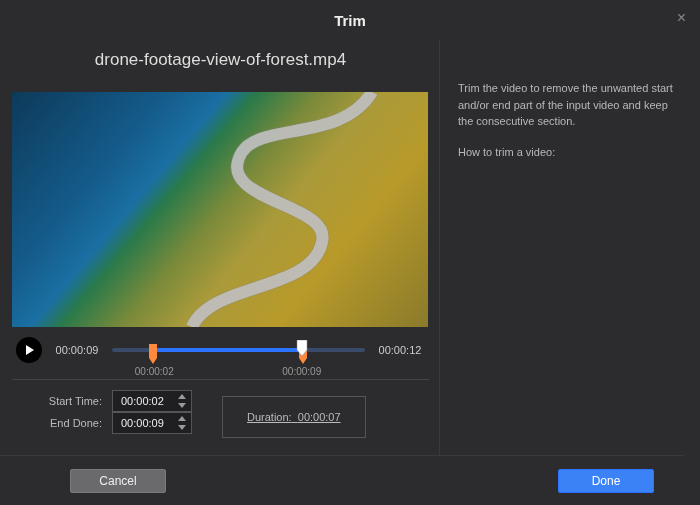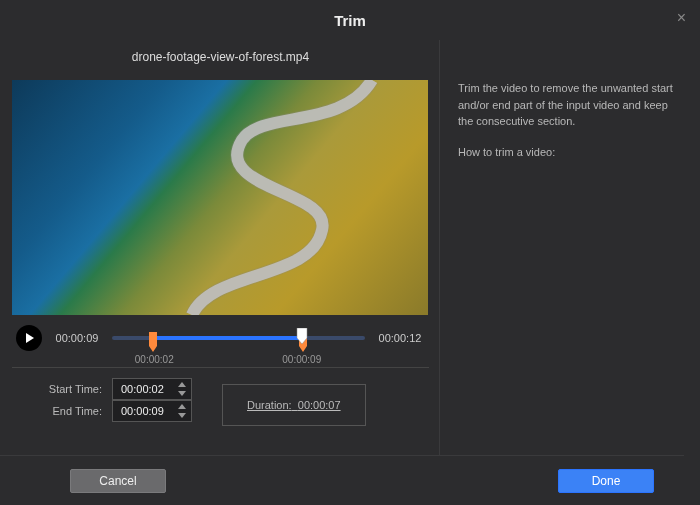--- a/index.html
+++ b/index.html
@@ -45,22 +45,22 @@
   }
   .right {
     flex: 1;
     padding: 40px 18px 0 18px;
     color: #b8b8b8;
     font-size: 11px;
     line-height: 1.5;
   }
   .filename {
     text-align: center;
-    font-size: 12px;
-    margin-bottom: 16px;
+    font-size: 17px;
+    margin-bottom: 22px;
     color: #ddd;
   }
   .preview {
     width: 416px;
     height: 235px;
     background: #111;
     position: relative;
     overflow: hidden;
   }
   .ocean {
@@ -312,21 +312,21 @@
                 </span>
               <span>
                   <svg width="8" height="5">
                     <path d="M0 0 L4 5 L8 0 Z" fill="#999"></path>
                   </svg>
                 </span>
             </span>
           </div>
         </div>
         <div class="time-row">
-          <div class="field-label">End Time:</div>
+          <div class="field-label">End Done:</div>
           <div class="spinner">
             <span class="spinner-val">00:00:09</span>
             <span class="spinner-btns">
               <span>
                   <svg width="8" height="5">
                     <path d="M0 5 L4 0 L8 5 Z" fill="#999"></path>
                   </svg>
                 </span>
               <span>
                   <svg width="8" height="5">

